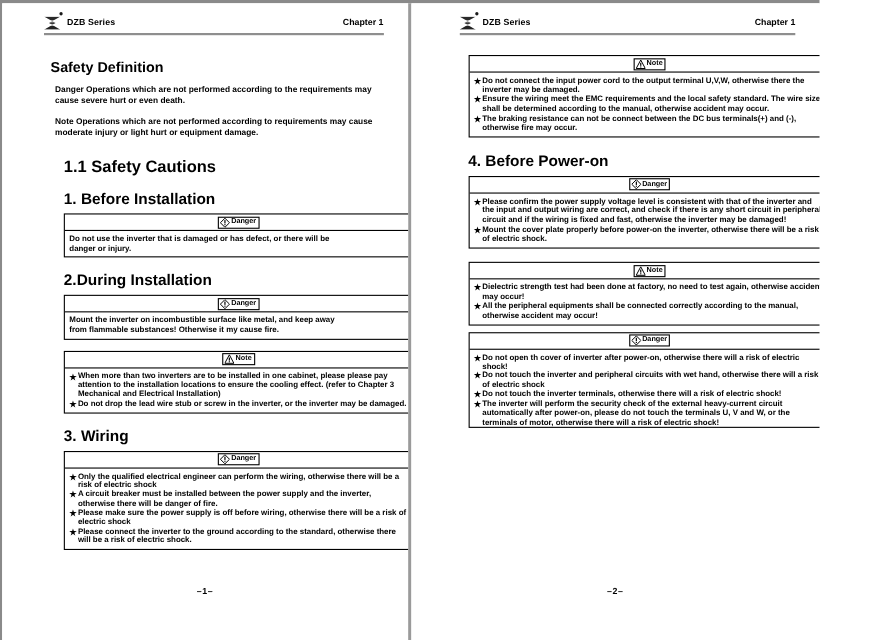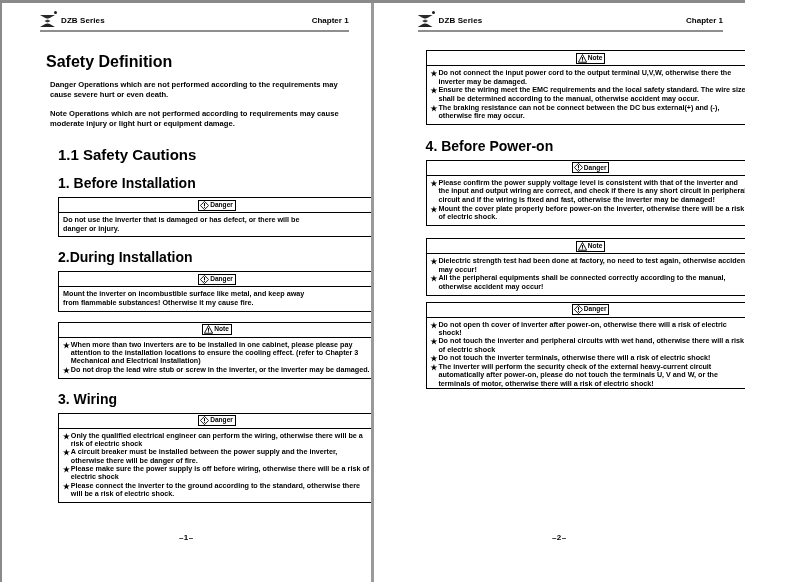--- a/index.html
+++ b/index.html
@@ -100,21 +100,21 @@
 
   
   .chapter-title {
     text-align: center;
     font-size: 15.5px;
     font-weight: bold;
     margin: 14px 0 0 0;
     letter-spacing: 0.2px;
   }
   .h-section {
-    font-size: 16px;
+    font-size: 13px;
     font-weight: bold;
     margin: 21px 0 0 6px;
   }
   .body-line {
     font-size: 7.6px;
     font-weight: bold;
     margin: 6px 0 0 6px;
     line-height: 1.32;
   }
   .body-para {
@@ -375,21 +375,21 @@
           <div class="cline">
               <span class="star">★</span>
               <span class="ctext">Do not connect the input power cord to the output terminal U,V,W, otherwise there the inverter may be damaged.</span>
             </div>
           <div class="cline">
               <span class="star">★</span>
               <span class="ctext">Ensure the wiring meet the EMC requirements and the local safety standard. The wire size shall be determined according to the manual, otherwise accident may occur.</span>
             </div>
           <div class="cline">
               <span class="star">★</span>
-              <span class="ctext">The braking resistance can not be connect between the DC bus external(+) and (-), otherwise fire may occur.</span>
+              <span class="ctext">The braking resistance can not be connect between the DC bus terminals(+) and (-), otherwise fire may occur.</span>
             </div>
         </div>
       </div>
 
       <div class="h-item">4. Before Power-on</div>
       <div class="cbox">
         <div class="cbox-head">
           <span class="badge">
             <span class="glyph-danger">
               <svg width="9" height="9" viewBox="0 0 10 10">

